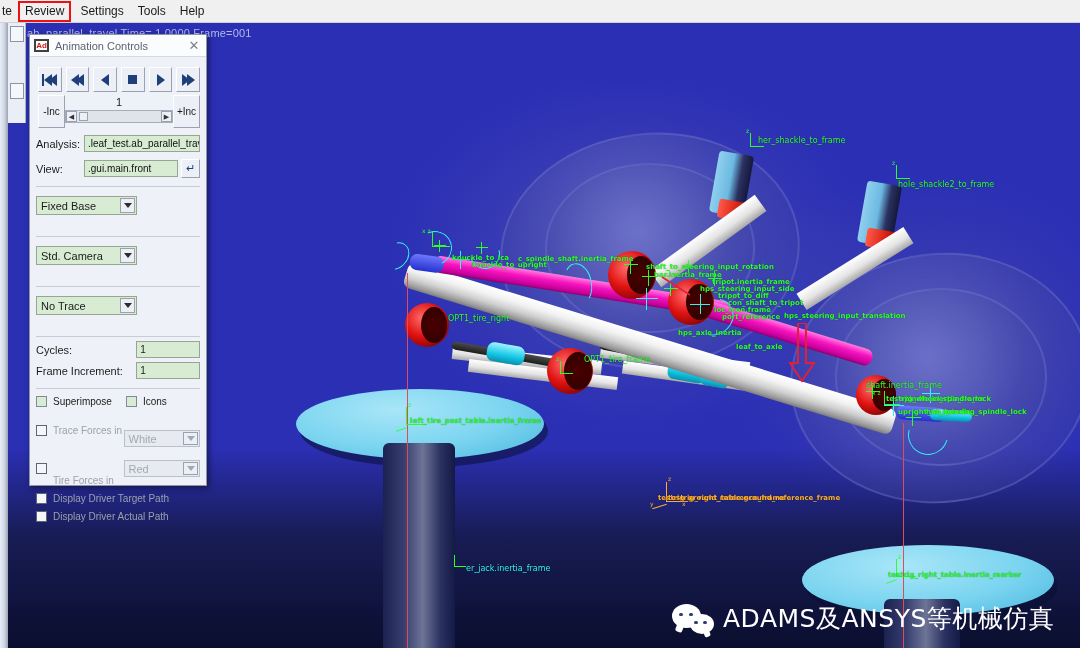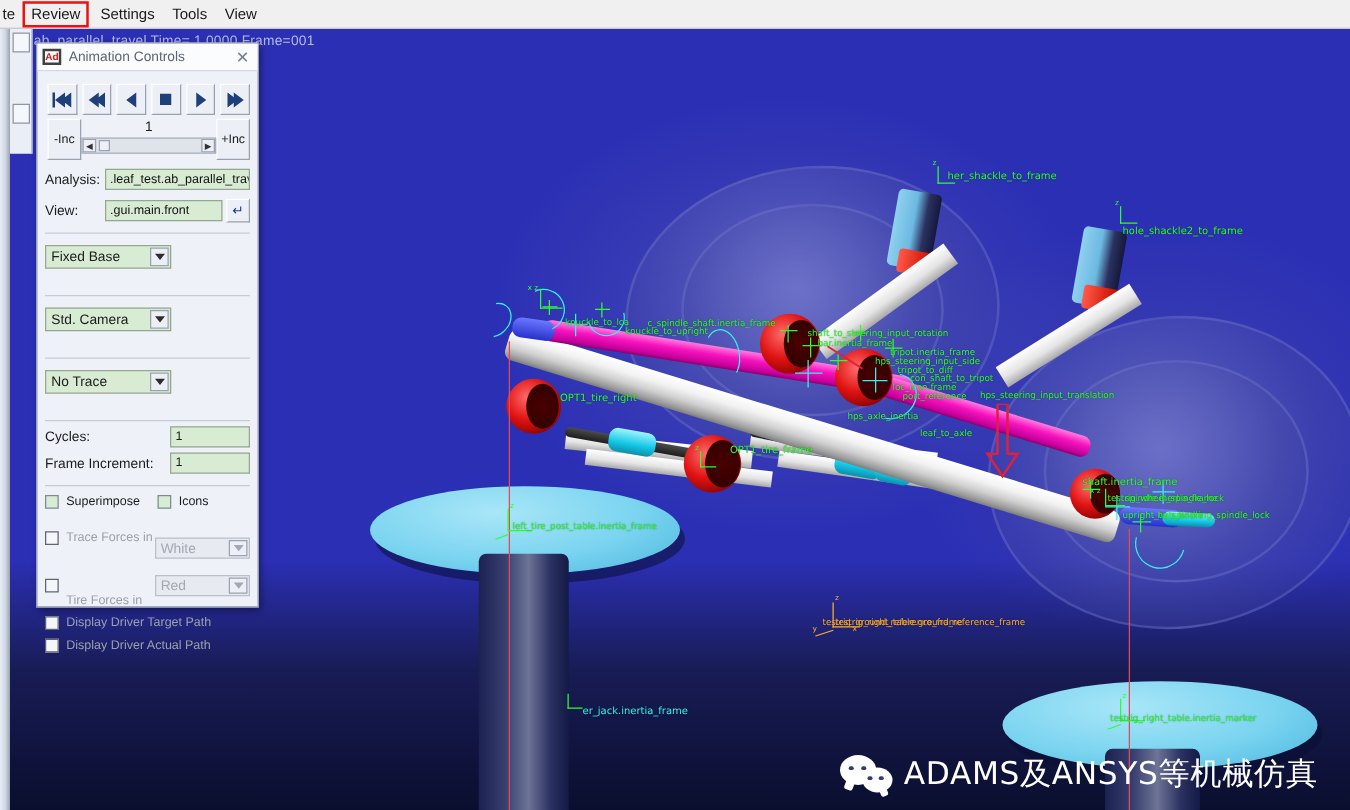--- a/index.html
+++ b/index.html
@@ -123,21 +123,21 @@
   
   .lbl {
     position:absolute; white-space:nowrap;
     font-family:"DejaVu Sans", sans-serif;
     font-size:8px; line-height:9px;
     color:#2bff2b; text-shadow:0 0 1px rgba(0,0,0,.5);
     z-index:20; pointer-events:none;
   }
   .lbl.cyan { color:#31f3ef; }
   .lbl.orange { color:#ffae2b; }
-  .lbl.small { font-size:7px; }
+  .lbl.small { font-size:7px;font-weight:bold; }
 
   .triad{
     position:absolute; z-index:19; pointer-events:none;
     font-family:"DejaVu Sans", sans-serif; font-size:6px; color:#2bff2b;
   }
   .triad i{ position:absolute; display:block; background:#2bff2b; }
   .triad.orange{ color:#ffae2b; }
   .triad.orange i{ background:#ffae2b; }
 
   .marker-cluster{
@@ -289,21 +289,21 @@
   #wm-logo .d{ position:absolute; width:3.5px;height:3.5px;border-radius:50%;background:#2f3c6e; }
 </style>
 </head>
 <body>
 
 <div id="menubar">
   <div class="menu-item clipped">te</div>
   <div class="menu-item highlight">Review</div>
   <div class="menu-item">Settings</div>
   <div class="menu-item">Tools</div>
-  <div class="menu-item">View</div>
+  <div class="menu-item">Help</div>
 </div>
 
 <div id="viewport">
 
   <div id="leftpanel-strip"></div>
   <div id="vp-toolbar-sliver">
     <div class="sliver-btn" style="top:3px;"></div>
     <div class="sliver-btn" style="top:60px;"></div>
   </div>
 
@@ -461,21 +461,21 @@
   </div>
   <div class="triad" style="left:448px; top:530px; width:26px; height:24px;">
     <i style="left:6px;top:2px;width:1px;height:12px;"></i>
     <i style="left:6px;top:13px;width:12px;height:1px;"></i>
   </div>
 
   <div class="lbl" style="left:758px; top:113px;">her_shackle_to_frame</div>
   <div class="lbl" style="left:898px; top:157px;">hole_shackle2_to_frame</div>
   <div class="lbl small" style="left:452px; top:231px;">knuckle_to_lca</div>
   <div class="lbl small" style="left:518px; top:232px;">c_spindle_shaft.inertia_frame</div>
-  <div class="lbl small" style="left:500px; top:238px;">knuckle_to_upright</div>
+  <div class="lbl small" style="left:472px; top:238px;">knuckle_to_upright</div>
   <div class="lbl small" style="left:646px; top:240px;">shaft_to_steering_input_rotation</div>
   <div class="lbl small" style="left:654px; top:248px;">bar.inertia_frame</div>
   <div class="lbl small" style="left:712px; top:255px;">tripot.inertia_frame</div>
   <div class="lbl small" style="left:700px; top:262px;">hps_steering_input_side</div>
   <div class="lbl small" style="left:718px; top:269px;">tripot_to_diff</div>
   <div class="lbl small" style="left:728px; top:276px;">con_shaft_to_tripot</div>
   <div class="lbl small" style="left:714px; top:283px;">loc_icon.frame</div>
   <div class="lbl small" style="left:722px; top:290px;">port_reference</div>
   <div class="lbl small" style="left:784px; top:289px;">hps_steering_input_translation</div>
   <div class="lbl" style="left:448px; top:291px;">OPT1_tire_right</div>

